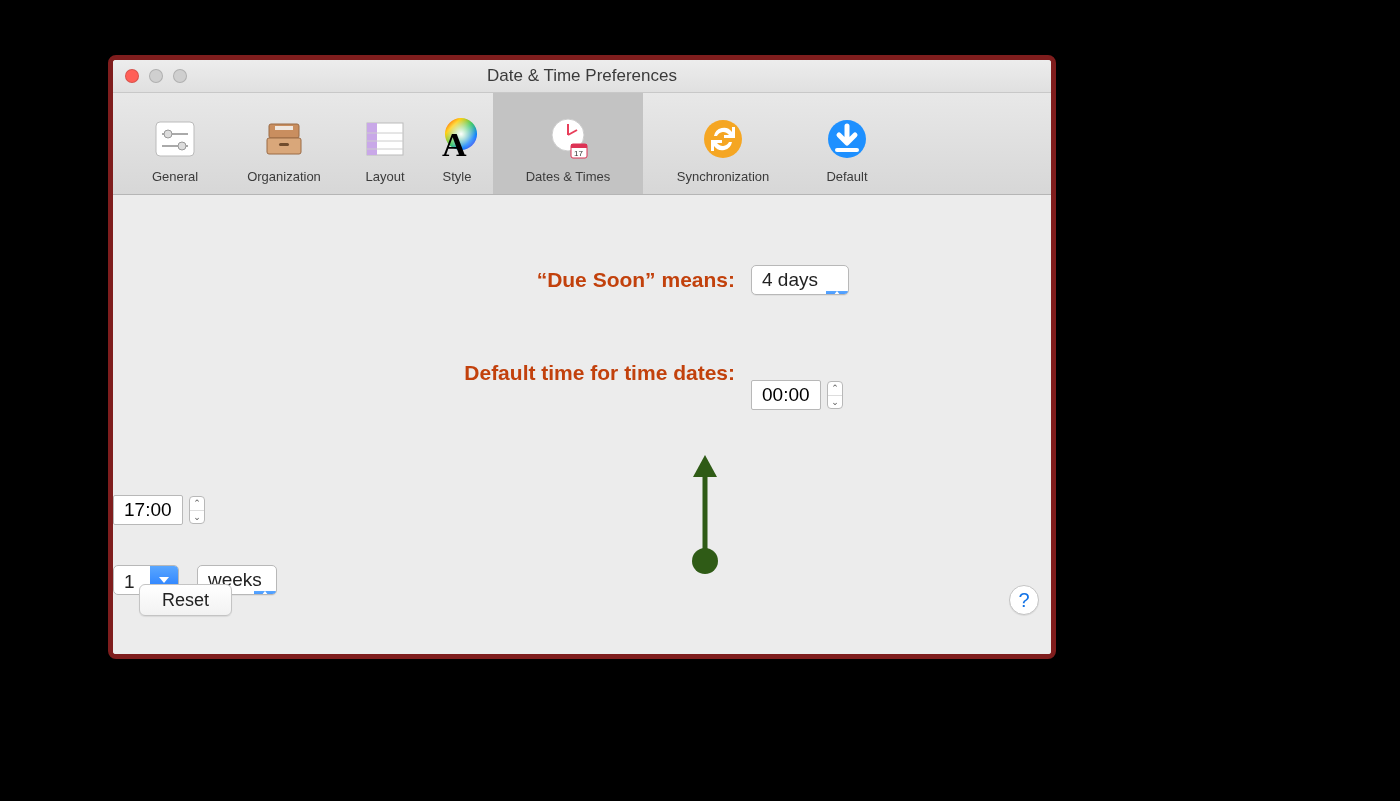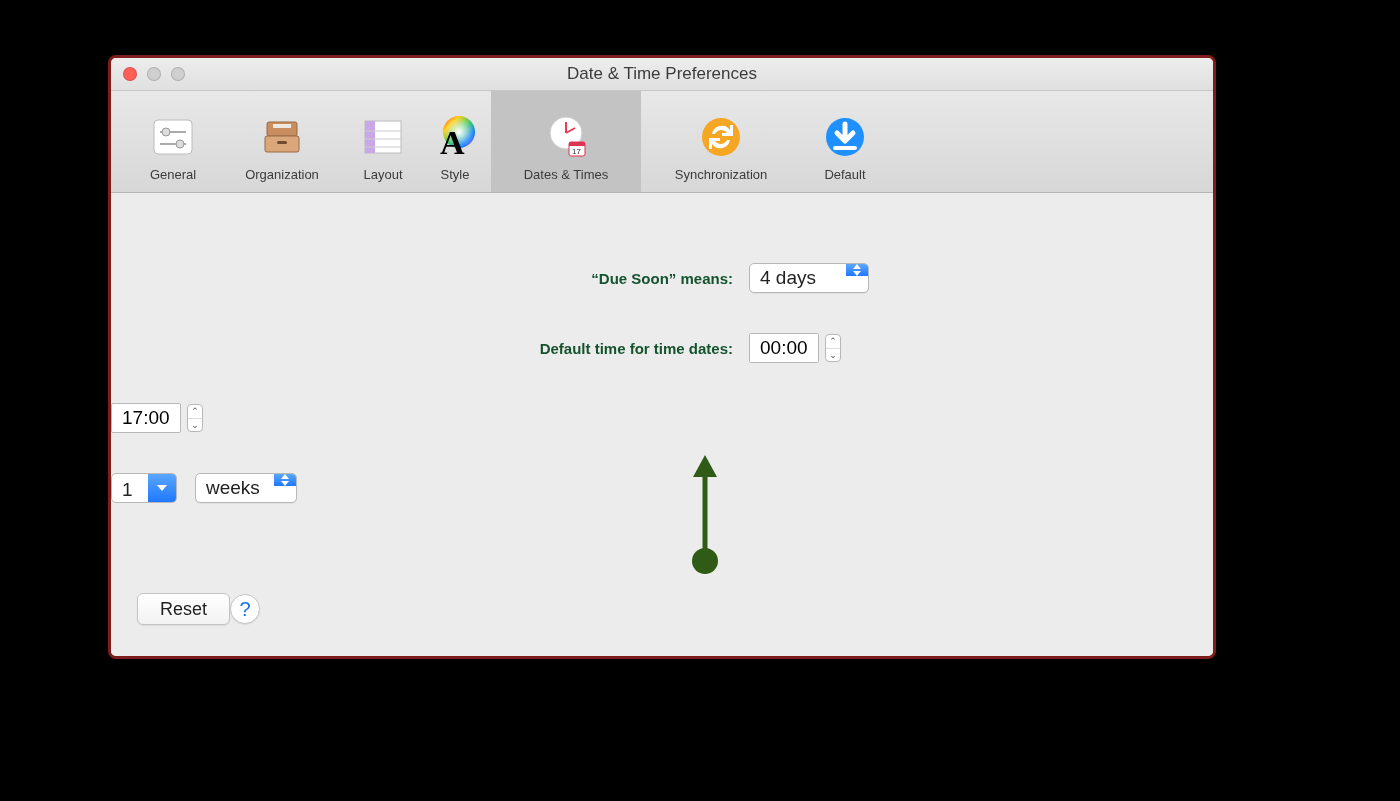--- a/index.html
+++ b/index.html
@@ -8,29 +8,29 @@
     width: 1400px;
     height: 801px;
     font-family: -apple-system, "Helvetica Neue", Helvetica, Arial, sans-serif;
     position: relative;
     overflow: hidden;
   }
   .window {
     position: absolute;
     left: 108px;
     top: 55px;
-    width: 1108px;
+    width: 948px;
     height: 604px;
     background: #ececec;
     border-radius: 8px;
     box-shadow: 0 20px 60px rgba(0,0,0,0.5);
     display: flex;
     flex-direction: column;
     overflow: hidden;
-    border: 3px solid #7f1d1d;
+    border: 5px solid #7f1d1d;
   }
   .titlebar {
     height: 33px;
     background: linear-gradient(#ededed, #e0e0e0);
     border-bottom: 1px solid #c8c8c8;
     display: flex;
     align-items: center;
     position: relative;
   }
   .traffic-lights {
@@ -102,39 +102,40 @@
   }
   .form-row {
     display: flex;
     align-items: center;
     gap: 16px;
     margin-bottom: 40px;
   }
   .form-row .label {
     width: 622px;
     text-align: right;
-    font-size: 15px;
+    font-size: 21px;
     font-weight: 600;
-    color: #14532d;
+    color: #c2410c;
   }
   .controls {
     display: flex;
     align-items: center;
     gap: 18px;
   }
   
   .popup {
     display: flex;
-    align-items: flex-start;
+    align-items: flex-end;
     border: 1px solid #b8b8b8;
     border-radius: 5px;
     background: #fff;
     height: 30px;
     box-shadow: 0 1px 0 rgba(0,0,0,0.05);
     overflow: hidden;
+    flex-direction: column;
   }
   .popup .val {
     padding: 3px 12px 0 10px;
     font-size: 19px;
     color: #222;
     min-width: 80px;
     display: flex;
     align-items: center;
   }
   .popup .arrows {
@@ -185,20 +186,21 @@
     width: 0; height: 0;
     border-left: 5px solid transparent;
     border-right: 5px solid transparent;
     border-top: 6px solid #fff;
   }
 
   .timefield {
     display: flex;
     align-items: center;
     gap: 6px;
+    margin-top: 45px;
   }
   .timefield .box {
     border: 1px solid #b8b8b8;
     background: #fff;
     height: 30px;
     padding: 0 10px;
     font-size: 19px;
     display: flex;
     align-items: center;
     min-width: 70px;
@@ -219,26 +221,26 @@
     align-items: center;
     justify-content: center;
     font-size: 9px;
     color: #555;
     cursor: default;
   }
   .stepper .sbtn:first-child { border-bottom: 1px solid #ddd; }
 
   .footer {
     position: absolute;
-    left: 0; right: 0; bottom: 5px;
+    left: 0; right: 0; bottom: 12px;
     height: 70px;
     display: flex;
     align-items: center;
-    justify-content: flex-start;
-    padding: 0 26px 14px 26px;
+    justify-content: space-between;
+    padding: 0 12px 14px 26px;
   }
   .btn-reset {
     height: 32px;
     padding: 0 22px;
     border-radius: 6px;
     border: 1px solid #c4c4c4;
     background: linear-gradient(#ffffff, #f2f2f2);
     font-size: 18px;
     color: #222;
     box-shadow: 0 1px 1px rgba(0,0,0,0.08);

